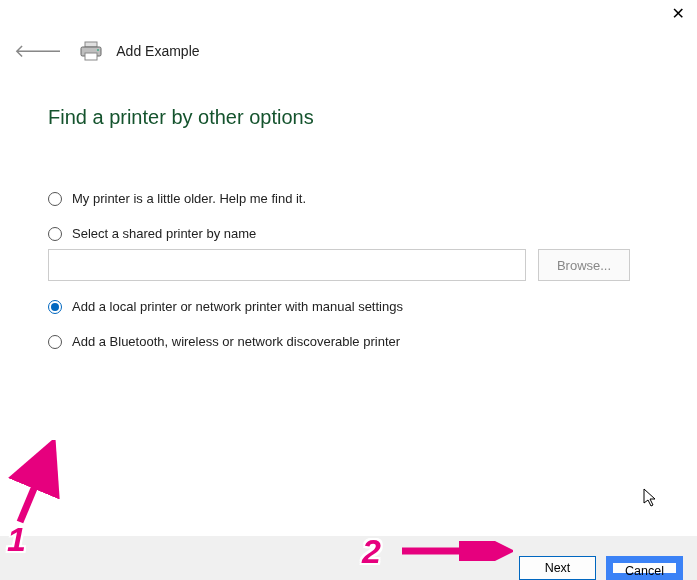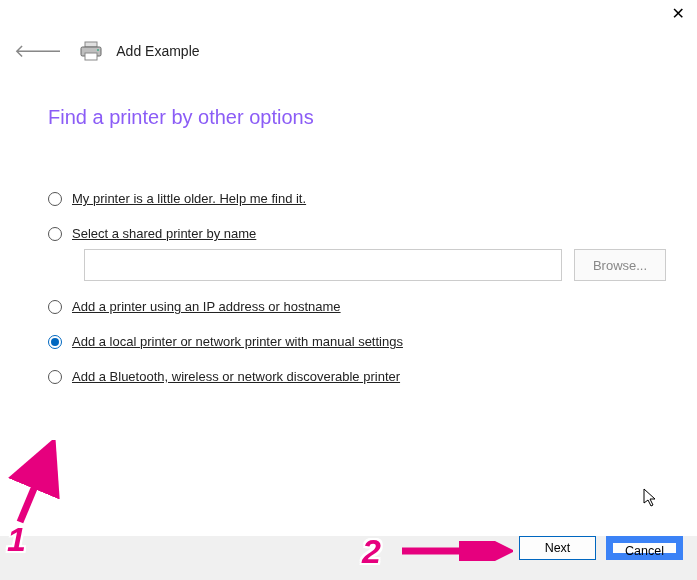--- a/index.html
+++ b/index.html
@@ -33,34 +33,33 @@
     font-size: 18px;
     cursor: pointer;
     padding: 2px 4px;
   }
   .printer-icon svg { display: block; }
   .header-title {
     font-size: 14px;
     color: #222;
   }
   .heading {
-    color: #8b5cf6;
+    color: #14532d;
     font-size: 20px;
     font-weight: 400;
     padding: 42px 0 0 48px;
   }
   .options {
     padding: 62px 0 0 48px;
   }
   .option-row {
     display: flex;
     align-items: center;
     gap: 10px;
     margin-bottom: 20px;
-    text-decoration: underline;
   }
   .option-row.tight { margin-bottom: 12px; }
   .radio {
     width: 14px; height: 14px;
     border: 1px solid #555;
     border-radius: 50%;
     display: inline-flex;
     align-items: center;
     justify-content: center;
     background: #fff;
@@ -70,21 +69,20 @@
   .radio.selected {
     border-color: #0067c0;
   }
   .radio.selected::after {
     content: "";
     width: 8px; height: 8px;
     border-radius: 50%;
     background: #0067c0;
   }
   .share-sub {
-    margin-left: 36px;
     margin-top: -4px;
   }
   .share-row {
     display: flex;
     gap: 12px;
     align-items: center;
     margin: 6px 0 10px 0;
   }
   .text-input {
     width: 478px;
@@ -111,21 +109,21 @@
     line-height: 1.5;
     margin-bottom: 18px;
   }
   .footer {
     position: absolute;
     left: 0; right: 0; bottom: 0;
     height: 44px;
     background: #f0f0f0;
     display: flex;
     justify-content: flex-end;
-    align-items: flex-start;
+    align-items: flex-end;
     gap: 10px;
     padding-right: 14px;
   }
   .dlg-btn {
     width: 77px;
     height: 24px;
     font-family: inherit;
     font-size: 12.5px;
     background: #fdfdfd;
     border: 7px solid #3b82f6;
@@ -191,24 +189,20 @@
   </div>
   <div class="share-sub">
     <div class="share-row">
       <input class="text-input" type="text" value="" style="">
       <button class="browse-btn" disabled="">Browse...</button>
     </div>
     <div class="example">
     </div>
   </div>
 
-  <div class="option-row">
-    <span class="radio"></span>
-    <span>Add a printer using an IP address or hostname</span>
-  </div>
 
   <div class="option-row">
     <span class="radio selected"></span>
     <span>Add a local printer or network printer with manual settings</span>
   </div>
 
   <div class="option-row">
     <span class="radio"></span>
     <span>Add a Bluetooth, wireless or network discoverable printer</span>
   </div>

